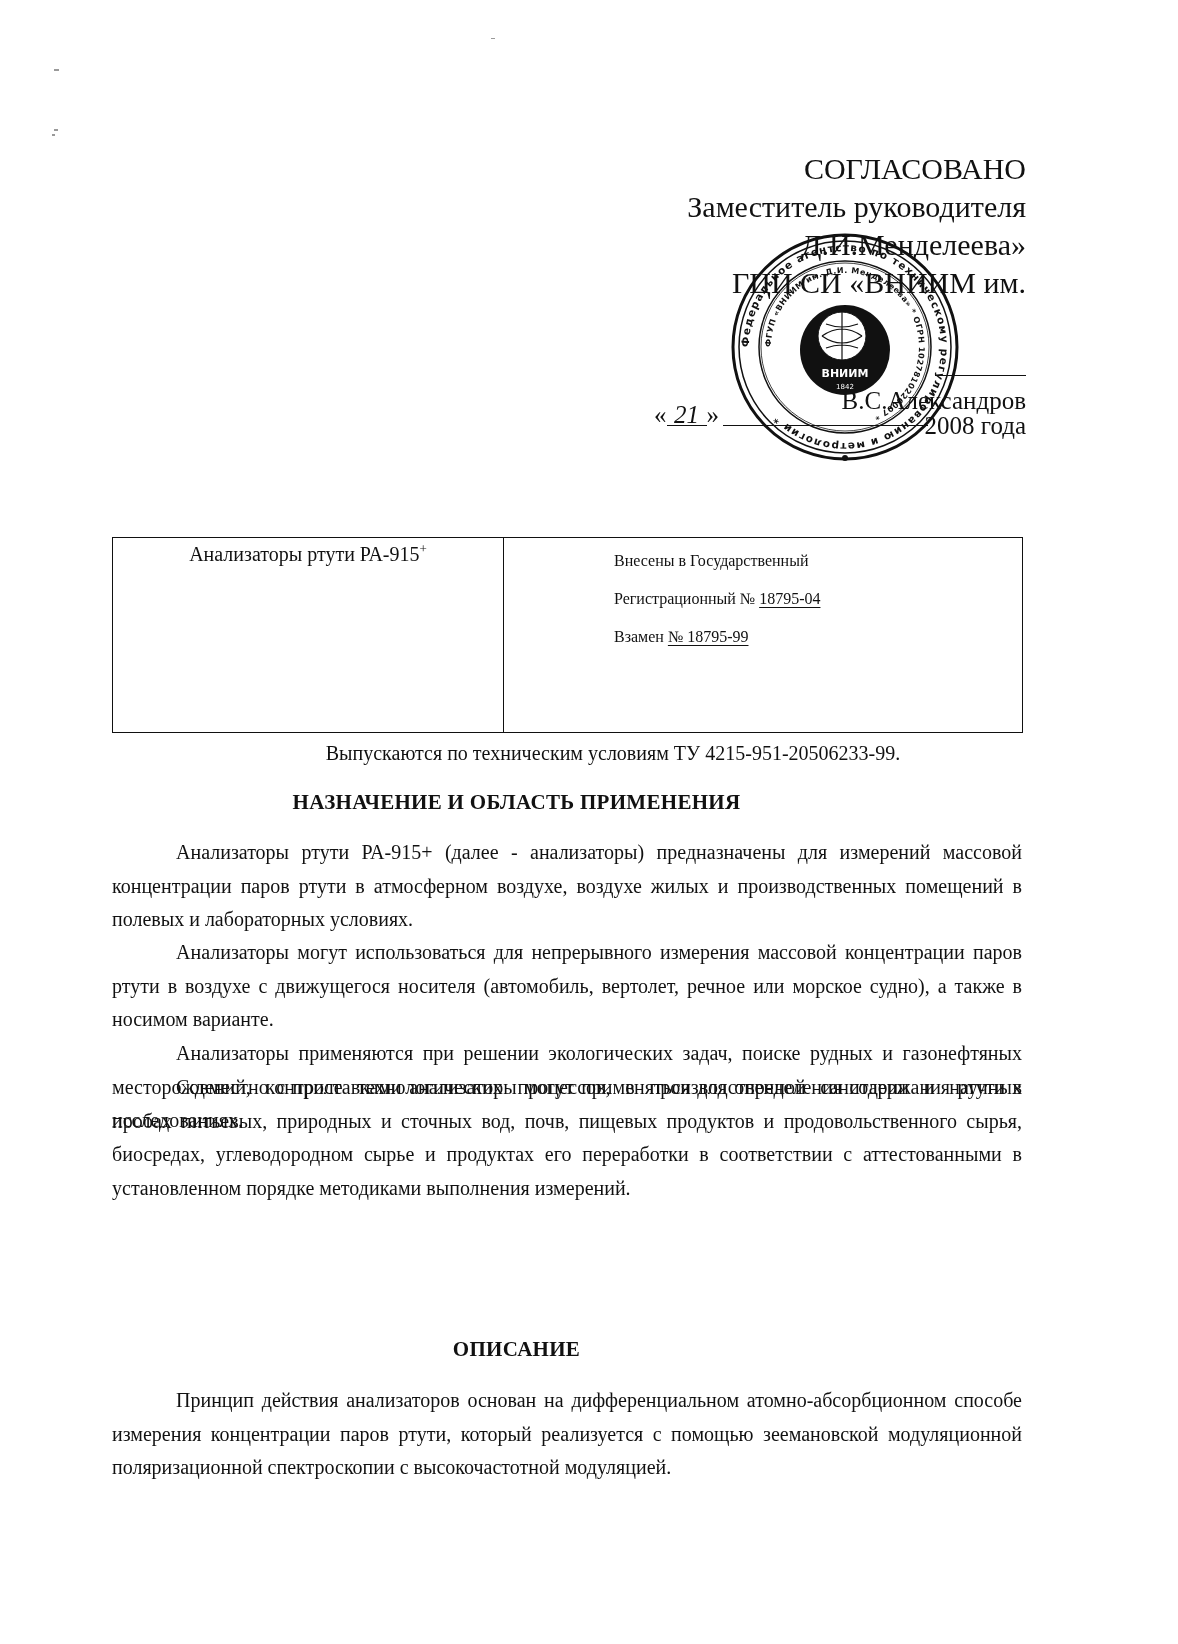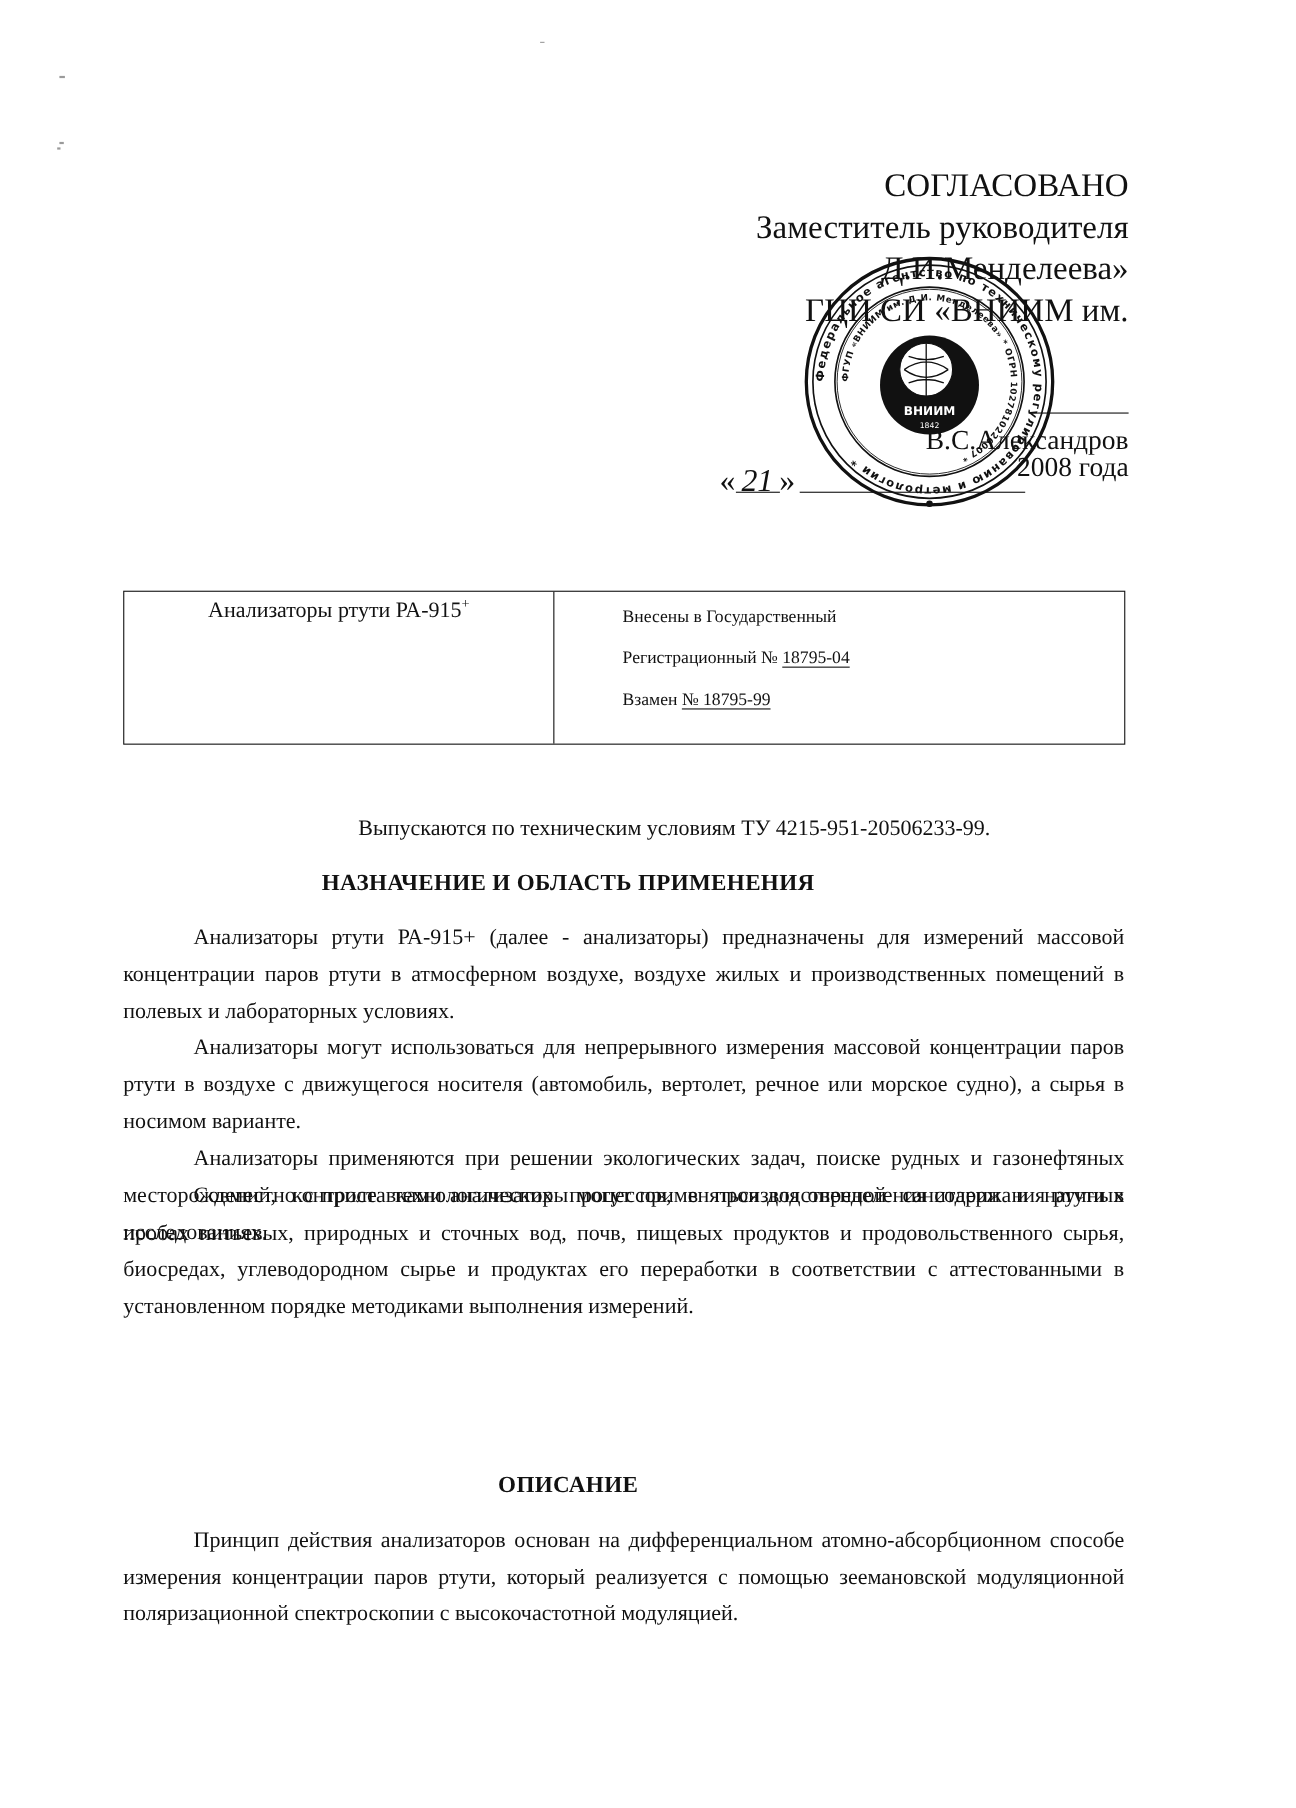--- a/index.html
+++ b/index.html
@@ -14,23 +14,22 @@
   .approval {
     position: absolute; right: 152px; top: 150px;
     text-align: right; font-size: 30px; line-height: 38px;
   }
   .approval .line { display: block; white-space: nowrap; }
   .sig-line {
     position: absolute; left: 935px; top: 375px; width: 91px; height: 0;
     border-top: 1.5px solid #111;
   }
   .date-row {
-    position: absolute; left: 654px; top: 399px; font-size: 29px; line-height: 32px;
+    position: absolute; left: 654px; top: 399px; font-size: 25px; line-height: 32px;
     white-space: nowrap;
-    margin-top: 22px;
   }
   .date-day {
     display: inline-block; width: 40px; text-align: center;
     border-bottom: 1.5px solid #111; font-style: italic; height: 26px; vertical-align: top;
   }
   .date-blank {
     display: inline-block; width: 205px; border-bottom: 1.5px solid #111;
     height: 26px; vertical-align: top; margin: 0 4px;
   }
   .name-line {
@@ -38,22 +37,22 @@
   }
   .year-line {
     position: absolute; right: 152px; top: 410px; font-size: 25px; line-height: 32px;
   }
 
   
   .stamp { position: absolute; left: 730px; top: 232px; width: 230px; height: 230px; }
 
   
   .reg-table {
-    position: absolute; left: 112px; top: 537px; width: 911px; height: 140px;
-    border: 1.5px solid #111; box-sizing: border-box; display: flex;
+    position: absolute; left: 112px; top: 537px; width: 911px; height: 196px;
+    border: 1.5px solid #111; box-sizing: border-box; display: flex; gap: 48px;
   }
   .reg-left {
     width: 391px; border-right: 1.5px solid #111; text-align: center;
     font-size: 20px; padding-top: 3px; box-sizing: border-box;
   }
   .reg-left sup { font-size: 13px; }
   .reg-right {
     flex: 1; padding-left: 62px; padding-top: 4px; font-size: 16px; line-height: 38px;
   }
   .reg-right .row { display: block; white-space: nowrap; }
@@ -124,18 +123,18 @@
     <span class="row">Внесены в Государственный</span>
     <span class="row"><span>Регистрационный № </span><span class="u">18795-04</span></span>
     <span class="row"><span>Взамен </span><span class="u">№ 18795-99</span></span>
   </div>
 </div>
 
 <div class="center-line" style="top:742px;padding-left:24px;">Выпускаются по техническим условиям ТУ 4215-951-20506233-99.</div>
 
 <div class="heading" style="top:790px;">НАЗНАЧЕНИЕ И ОБЛАСТЬ ПРИМЕНЕНИЯ</div>
 <div class="para" style="top:836px;">Анализаторы ртути РА-915+ (далее - анализаторы) предназначены для измерений массовой концентрации паров ртути в атмосферном воздухе, воздухе жилых и производственных помещений в полевых и лабораторных условиях.</div>
-<div class="para" style="top:936px;">Анализаторы могут использоваться для непрерывного измерения массовой концентрации паров ртути в воздухе с движущегося носителя (автомобиль, вертолет, речное или морское судно), а сырья в носимом варианте.</div>
+<div class="para" style="top:936px;">Анализаторы могут использоваться для непрерывного измерения массовой концентрации паров ртути в воздухе с движущегося носителя (автомобиль, вертолет, речное или морское судно), а также в носимом варианте.</div>
 <div class="para" style="top:1037px;">Анализаторы применяются при решении экологических задач, поиске рудных и газонефтяных месторождений, контроле технологических процессов, в производственной санитарии и научных исследованиях.</div>
 <div class="para" style="top:1071px;">Совместно с приставками анализаторы могут применяться для определения содержания ртути в пробах питьевых, природных и сточных вод, почв, пищевых продуктов и продовольственного сырья, биосредах, углеводородном сырье и продуктах его переработки в соответствии с аттестованными в установленном порядке методиками выполнения измерений.</div>
 
 <div class="heading" style="top:1337px;">ОПИСАНИЕ</div>
 <div class="para" style="top:1384px;">Принцип действия анализаторов основан на дифференциальном атомно-абсорбционном способе измерения концентрации паров ртути, который реализуется с помощью зеемановской модуляционной поляризационной спектроскопии с высокочастотной модуляцией.</div>
 
 </body></html>

